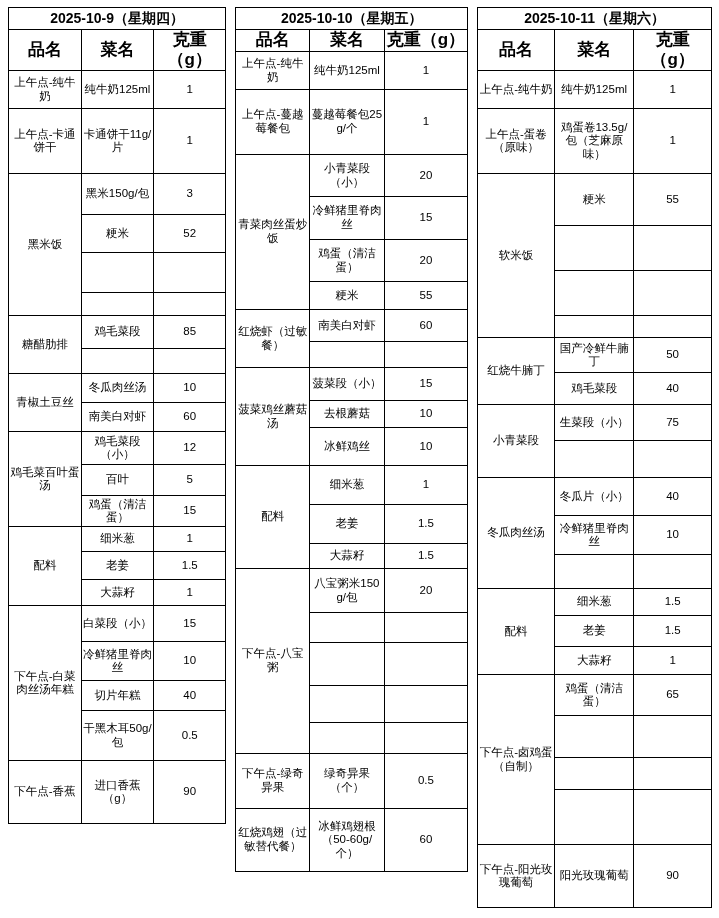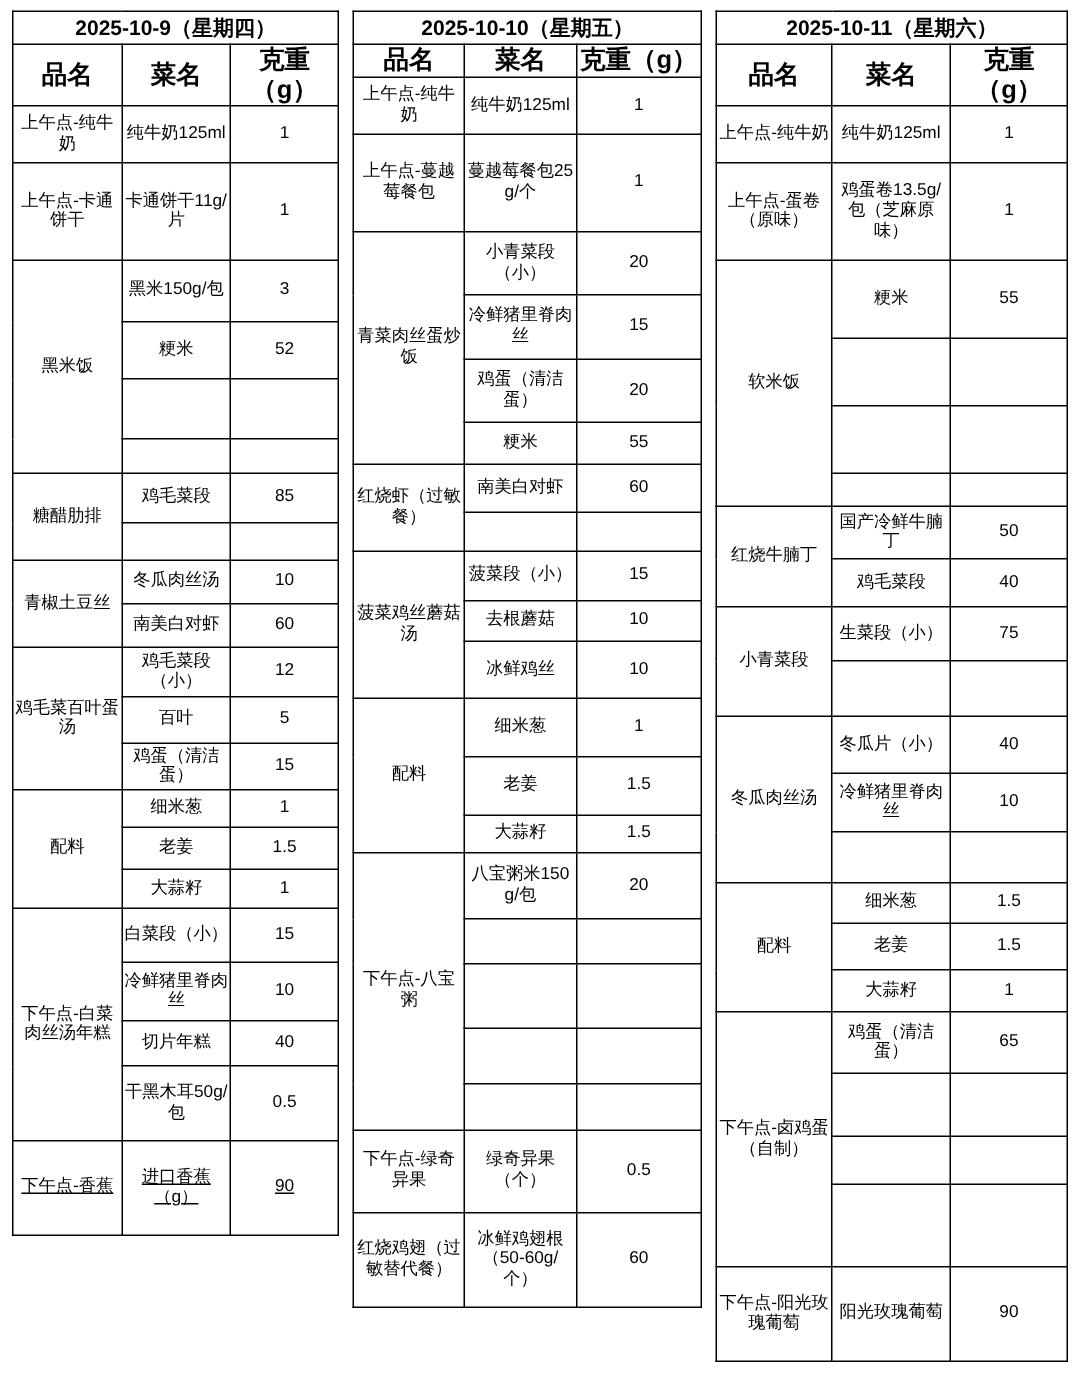--- a/index.html
+++ b/index.html
@@ -155,21 +155,21 @@
           <td class="num">10</td>
         </tr>
         <tr style="height: 30px; margin-left: 42px;">
           <td>切片年糕</td>
           <td class="num">40</td>
         </tr>
         <tr style="height: 50px;">
           <td>干黑木耳50g/包</td>
           <td class="num">0.5</td>
         </tr>
-        <tr style="height: 63px; text-decoration: underline;">
+        <tr style="height: 63px;">
           <td class="thick-top">下午点-香蕉</td>
           <td class="thick-top">进口香蕉（g）</td>
           <td class="num thick-top">90</td>
         </tr>
       </tbody>
     </table>
     <table class="daytable t2">
       <colgroup>
         <col class="c-pin">
         <col class="c-cai">

